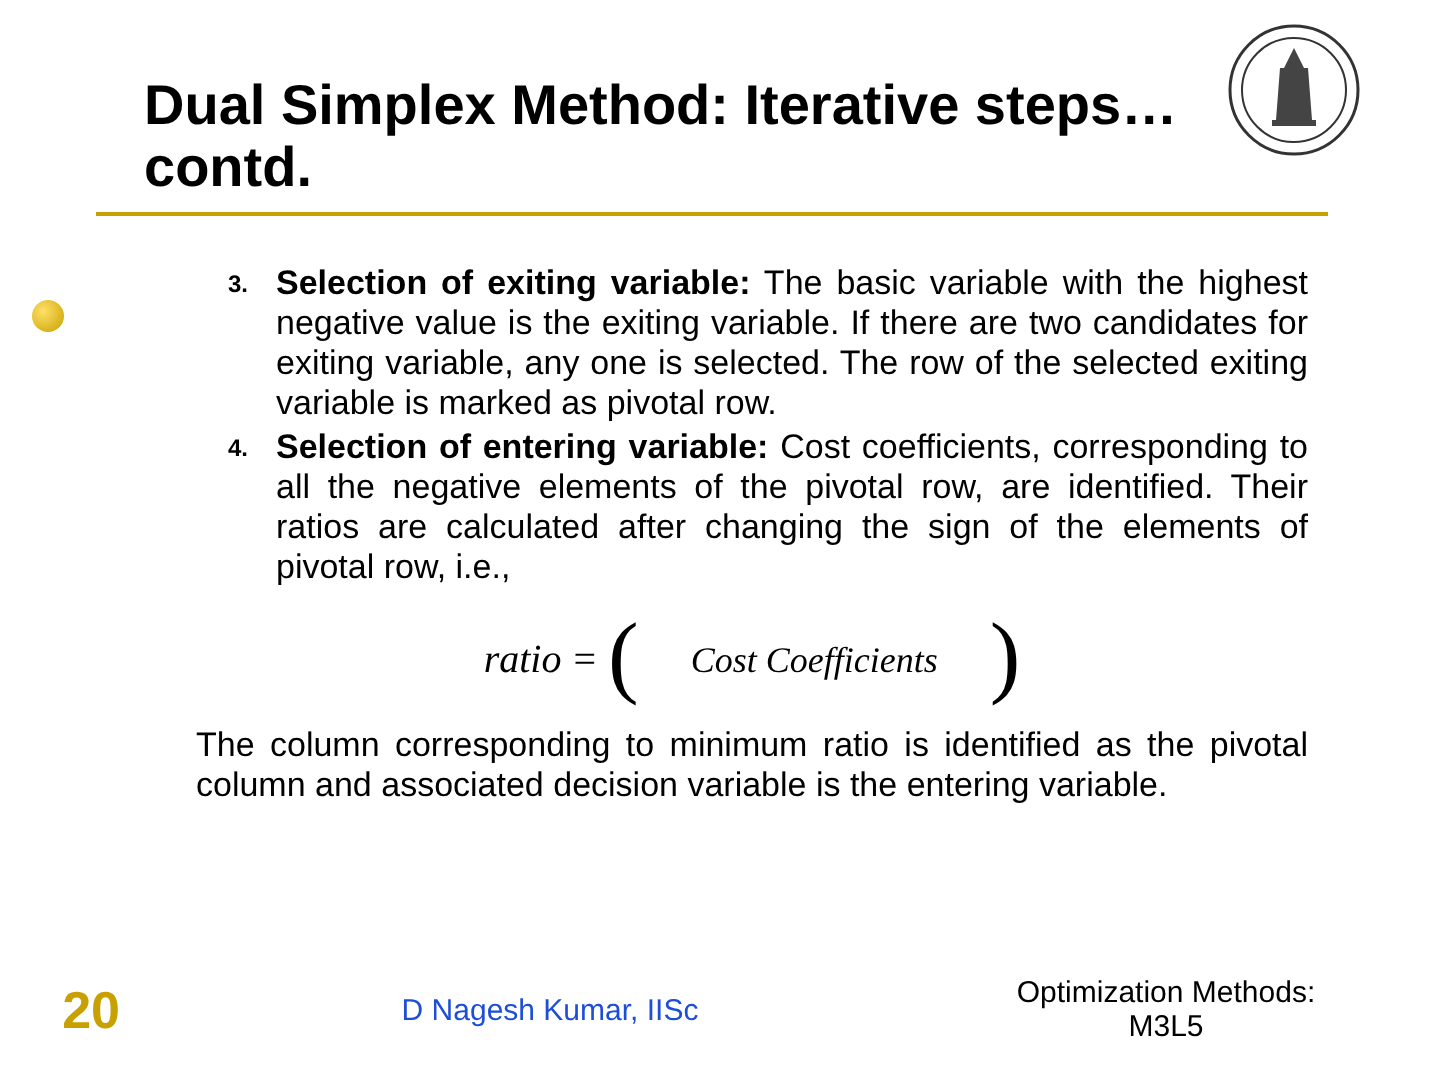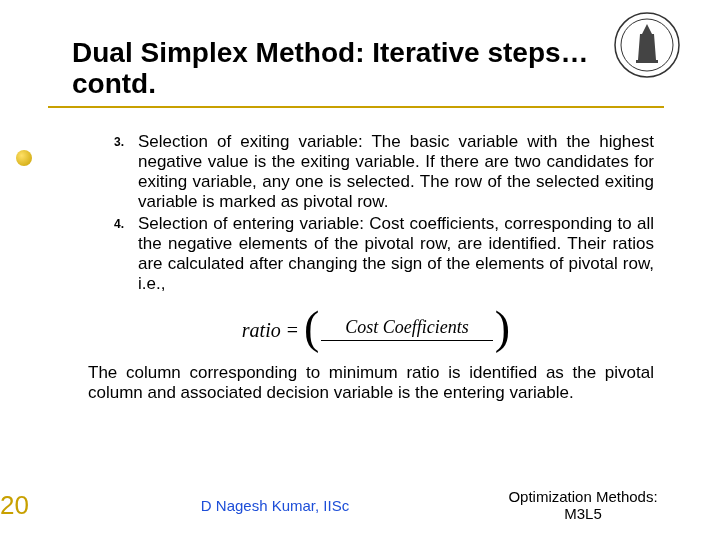--- a/index.html
+++ b/index.html
@@ -6,31 +6,31 @@
   html, body { width: 720px; height: 540px; font-family: Arial, Helvetica, sans-serif; background: #fff; overflow: hidden; }
   .slide { position: relative; width: 712px; height: 540px; padding: 28px 48px 24px 48px; }
   .logo { position: absolute; top: 10px; right: 30px; width: 70px; height: 70px; }
   .title { font-size: 28px; font-weight: bold; color: #000; line-height: 1.1; margin-top: 10px; margin-left: 24px; }
   .title-underline { margin-top: 6px; height: 2px; background: #c8a000; width: 100%; }
   .accent-dot { position: absolute; left: 16px; top: 150px; width: 16px; height: 16px; border-radius: 50%; background: radial-gradient(circle at 35% 35%, #ffe066, #c8a000); }
   .content { margin-top: 24px; margin-left: 50px; margin-right: 10px; }
   .item { display: flex; margin-bottom: 2px; }
   .num { width: 40px; flex-shrink: 0; font-size: 12px; font-weight: bold; text-align: right; padding-right: 14px; padding-top: 3px; }
   .body-text { font-size: 17px; line-height: 1.18; text-align: justify; }
-  .bold { font-weight: normal; }
+  .bold { font-weight: bold; }
   .formula { margin: 18px 0 14px 0; text-align: center; }
   .formula-inner { display: inline-flex; align-items: center; font-family: 'Times New Roman', serif; font-style: italic; font-size: 20px; }
   .eq { margin: 0 6px; font-style: normal; }
   .paren { font-size: 46px; font-style: normal; line-height: 0.8; position: relative; top: -2px; }
-  .frac { display: inline-flex; flex-direction: column; align-items: flex-start; margin: 0 2px; }
+  .frac { display: inline-flex; flex-direction: row; align-items: flex-start; margin: 0 2px; }
   .frac-top, .frac-bot { padding: 0 24px; font-size: 18px; white-space: nowrap; }
   .frac-line { width: 100%; height: 1px; background: #000; margin: 2px 0; }
-  .closing { font-size: 17px; line-height: 1.18; text-align: justify; margin-left: 40px; margin-right: 10px; }
+  .closing { font-size: 17px; line-height: 1.18; text-align: justify; margin-left: 50px; margin-right: 10px; }
   .footer { position: absolute; bottom: 18px; left: 0; width: 720px; display: flex; align-items: center; font-size: 15px; }
-  .slide-num { width: 60px; text-align: left; font-size: 26px; color: #c8a000; font-weight: normal; }
+  .slide-num { width: 60px; text-align: right; font-size: 26px; color: #c8a000; font-weight: bold; }
   .footer-center { flex: 1; text-align: center; color: #1d4ed8; }
   .footer-right { width: 230px; text-align: center; padding-right: 44px; color: #000; }
 </style>
 </head>
 <body>
 
 <div class="slide">
 
   <div class="logo">
     <svg viewBox="0 0 70 70">

